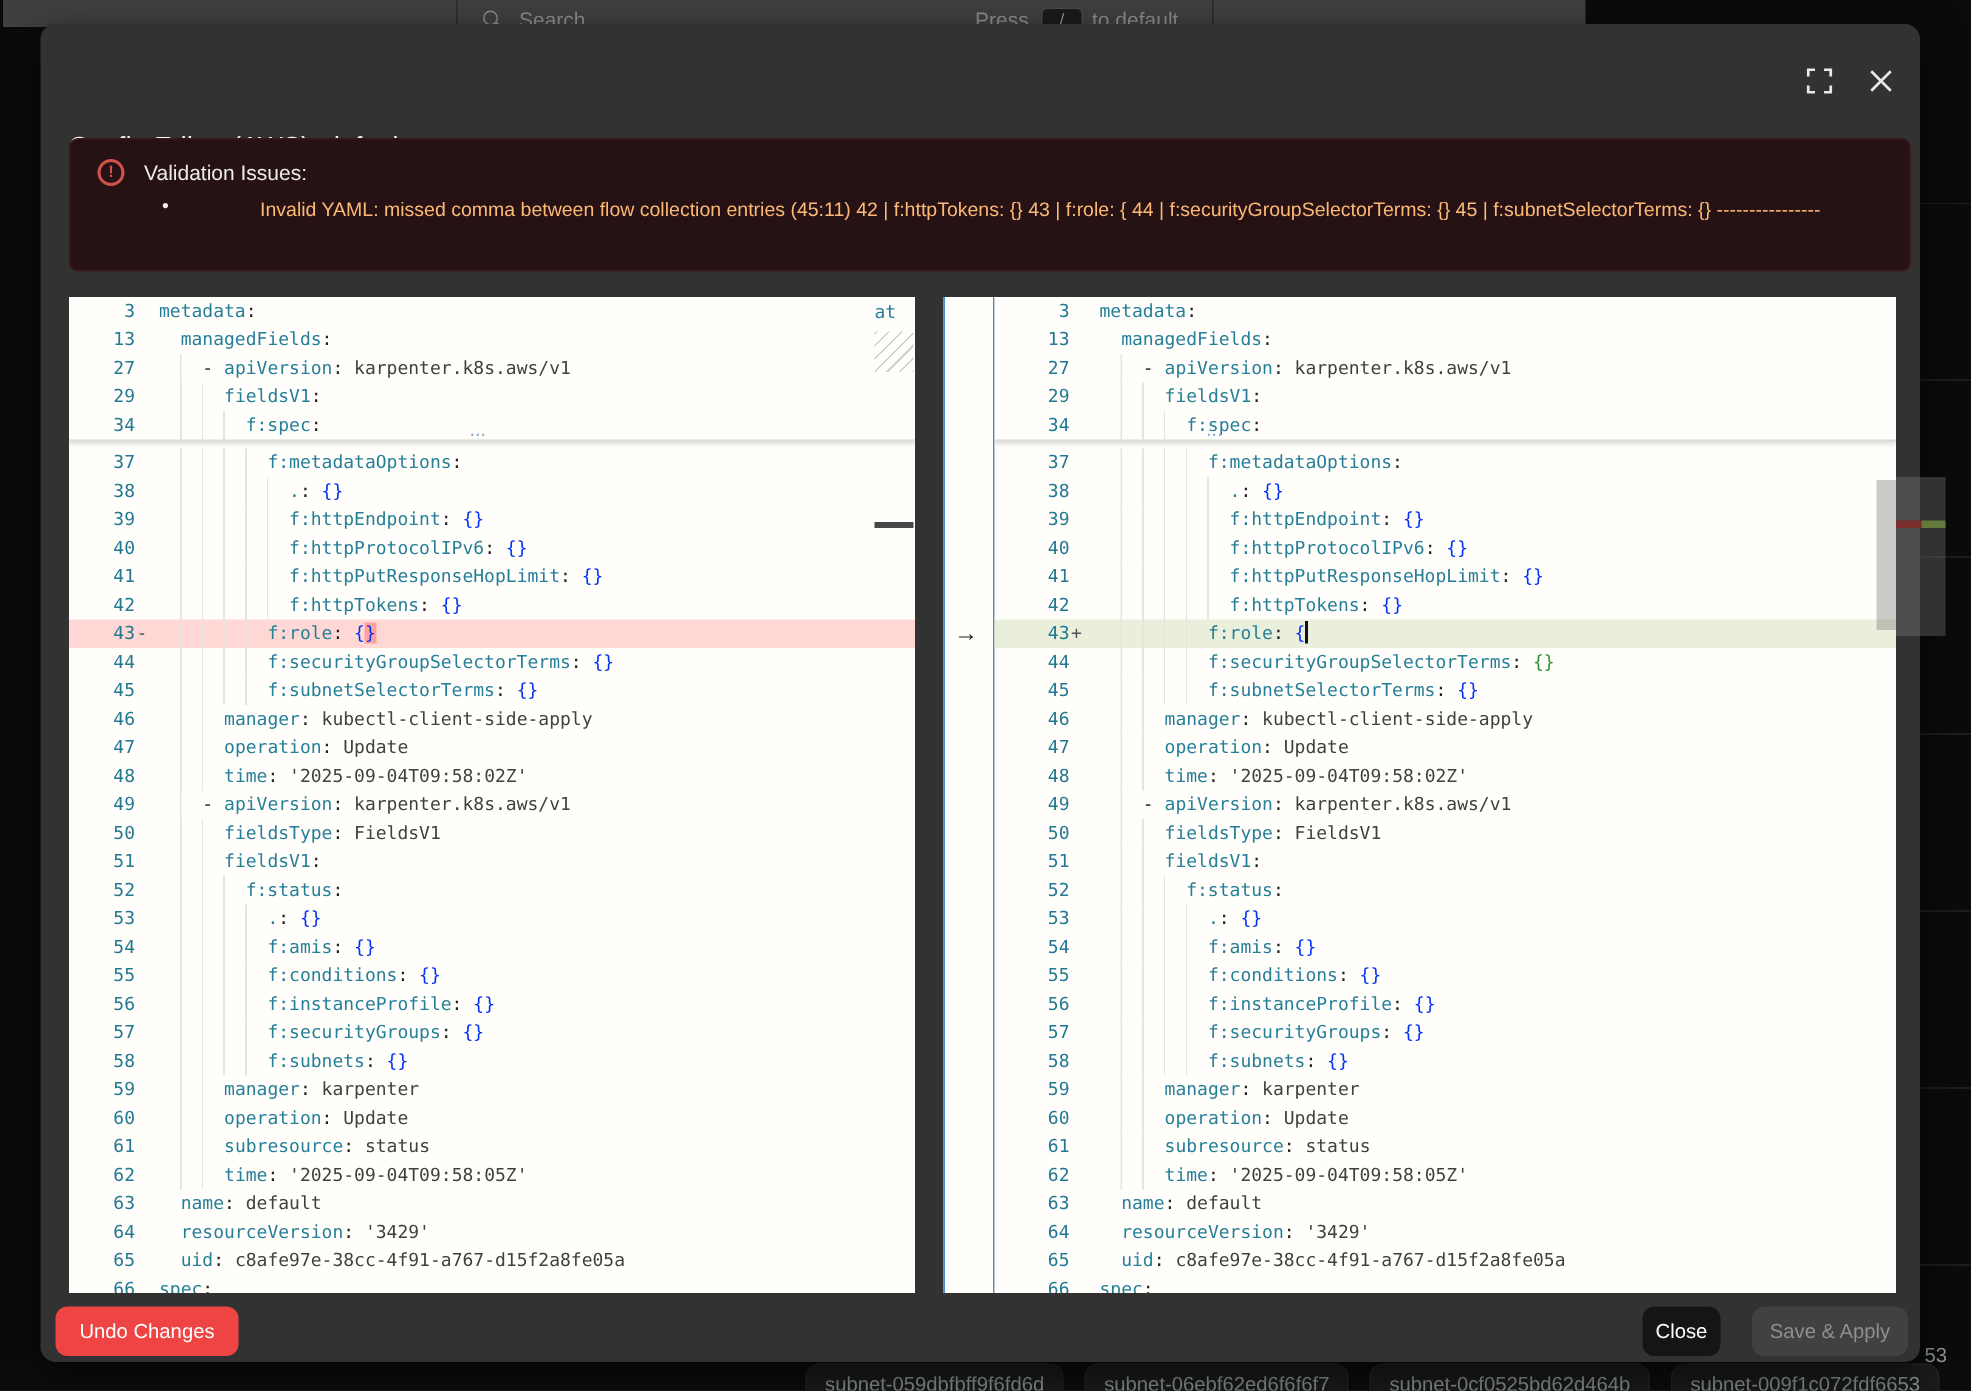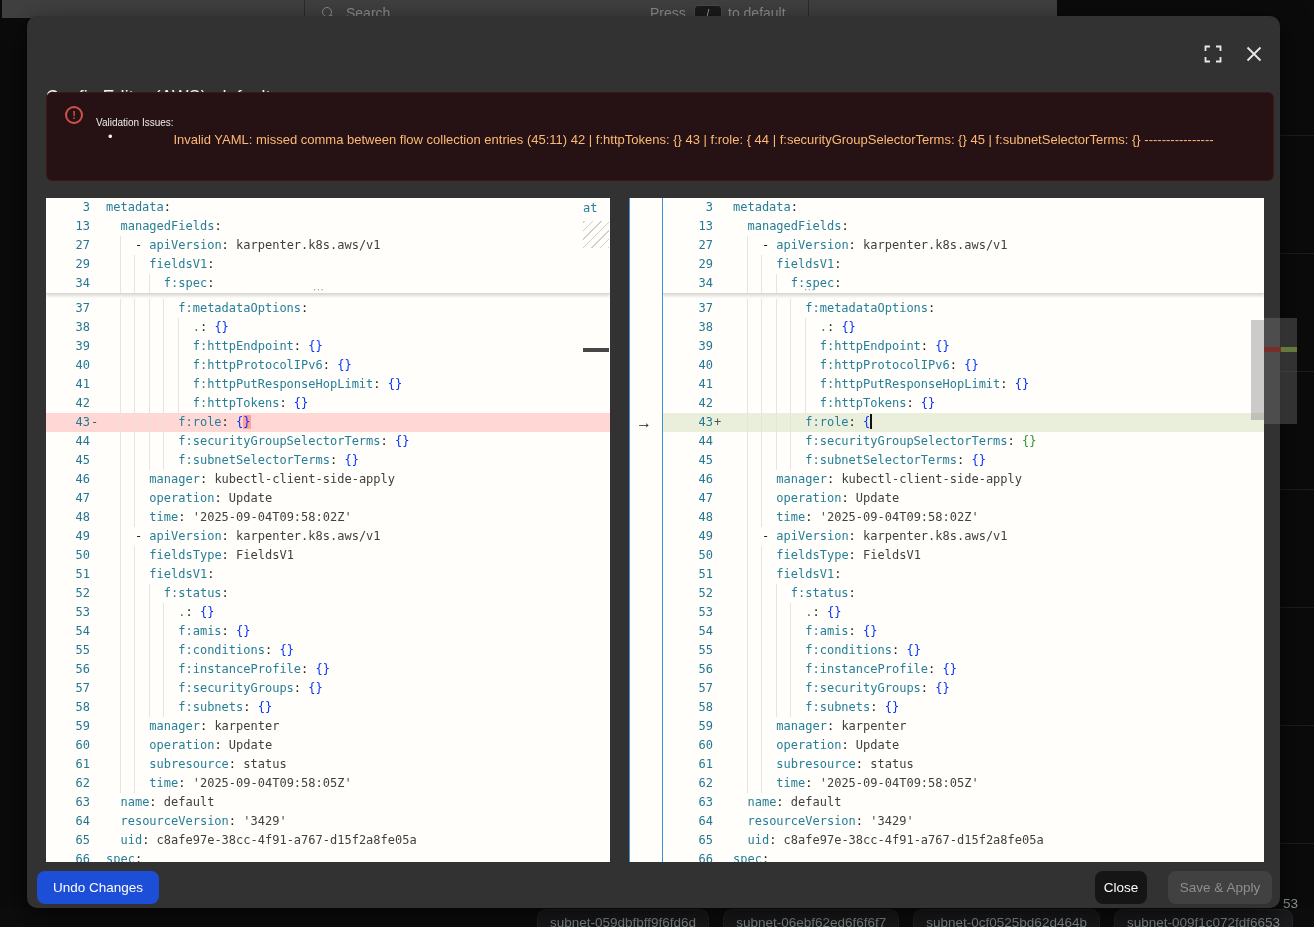--- a/index.html
+++ b/index.html
@@ -33,21 +33,21 @@
   .modal-title{position:absolute;left:19px;top:25px;font-size:17.5px;font-weight:500;color:#f5f5f5;letter-spacing:.2px;margin-top:46px;}
   .iconbtn{position:absolute;top:27px;width:22px;height:22px;background:none;border:none;cursor:pointer;padding:0;}
   .iconbtn svg{display:block;}
   .expandbtn{left:1177px;}
   .closebtn{left:1218px;}
   
   .alert{position:absolute;left:19px;top:76px;width:1226px;height:87px;background:#261114;
     border:1px solid #3c1917;border-radius:6px;}
   .alert-icon{position:absolute;left:18px;top:13px;width:14px;height:14px;border:2px solid #d0524a;border-radius:50%;
     color:#d0524a;font-size:11px;font-weight:bold;text-align:center;line-height:14px;}
-  .alert-title{position:absolute;left:49px;top:24px;font-size:10px;color:#ececec;}
+  .alert-title{position:absolute;left:49px;top:14px;font-size:14px;color:#ececec;}
   .alert-bullet{position:absolute;left:61px;top:36px;font-size:13px;color:#f1f1f1;}
   .alert-msg{position:absolute;left:74px;top:36px;width:1145px;font-size:13px;line-height:21px;color:#fdba74;text-align:center;}
   
   .editor{position:absolute;left:19px;top:182px;width:1226px;height:664px;}
   .pane{position:absolute;top:0;height:664px;background:#fffefa;overflow:hidden;}
   .pane-left{left:0;width:564px;}
   .pane-right{left:617px;width:601px;}
   .gutterstrip{position:absolute;left:583px;top:0;width:34px;height:664px;background:#fffefa;
     border-left:1px solid #3f8fd2;border-right:1px solid #3f8fd2;box-sizing:border-box;}
   .revert-arrow{position:absolute;left:6px;top:215px;font-size:16px;line-height:19px;color:#1f1f1f;cursor:pointer;}
@@ -80,21 +80,21 @@
     background:repeating-linear-gradient(315deg,#cfcfcb 0 1px,transparent 1px 6px);}
   .scrollmark-left{position:absolute;left:537px;top:150px;width:26px;height:4px;background:#474747;z-index:4;}
   .vslider{position:absolute;left:588px;top:122px;width:13px;height:100px;background:rgba(120,120,120,.38);z-index:5;}
   .ruler{position:absolute;left:1218px;top:0;width:33px;height:664px;}
   .ruler .viewport{position:absolute;left:0;top:120px;width:33px;height:106px;background:rgba(130,130,130,.35);}
   .ruler .mark-del{position:absolute;left:0;top:149px;width:17px;height:5px;background:#7a2e2b;}
   .ruler .mark-add{position:absolute;left:17px;top:149px;width:16px;height:5px;background:#647a3c;}
   
   .btn{position:absolute;height:33px;border:none;border-radius:8px;font-family:"Liberation Sans",sans-serif;
     font-size:13.5px;cursor:pointer;}
-  .btn-undo{left:10px;top:855px;width:122px;background:#1d4ed8;color:#fdfdfd;}
+  .btn-undo{left:10px;top:855px;width:122px;background:#ef4444;color:#fdfdfd;}
   .btn-close{left:1068px;top:855px;width:52px;background:#151516;color:#fdfdfd;}
   .btn-save{left:1141px;top:855px;width:104px;background:#414142;color:#8e8e8e;cursor:default;}
 </style>
 </head>
 <body>
 
 <div class="topbar">
   <div class="vsep" style="left:302px"></div>
   <span class="mag"></span>
   <span class="tb-text" style="left:344px">Search</span>

